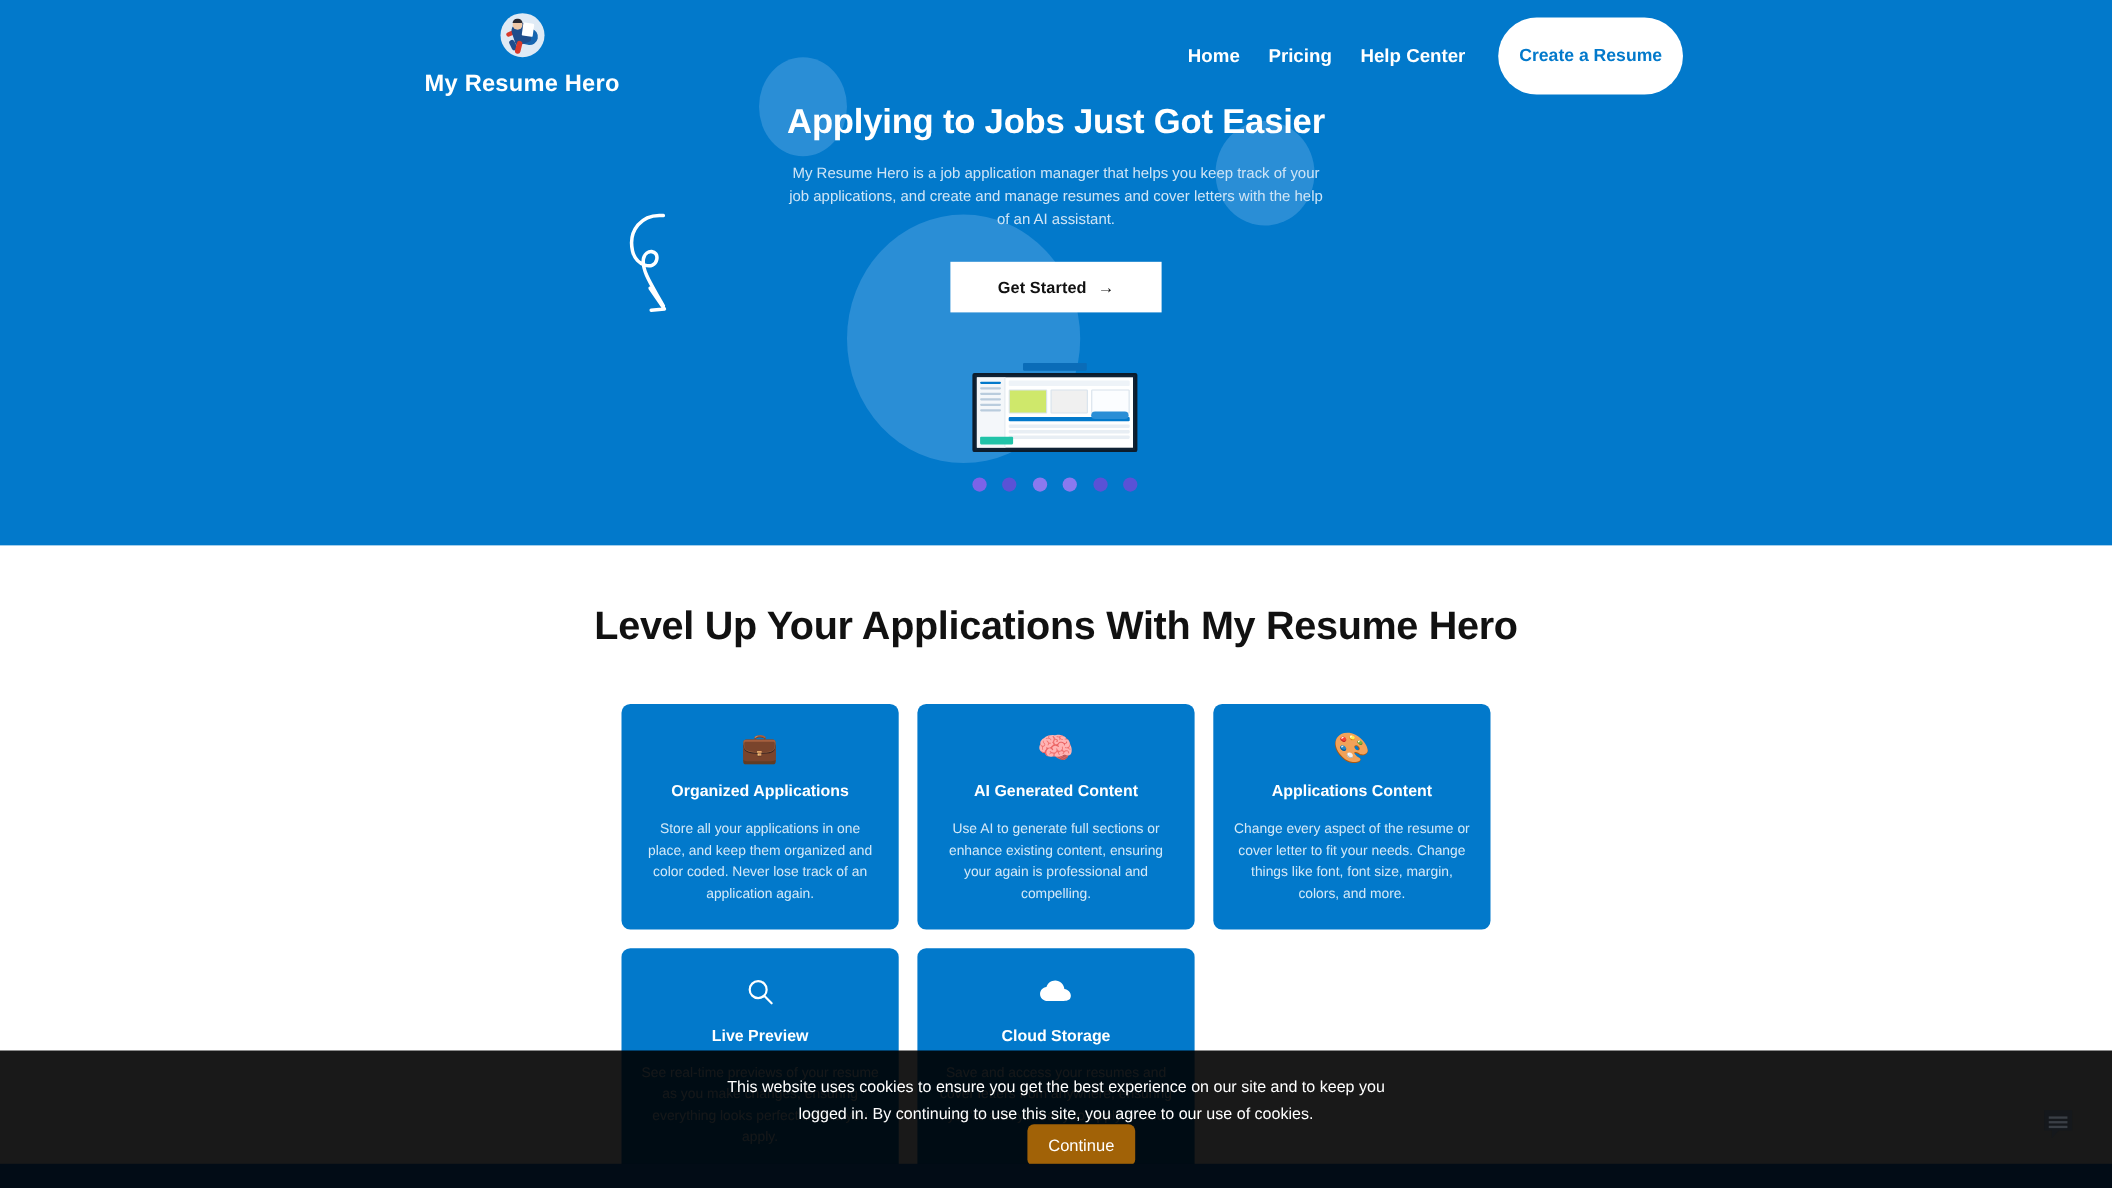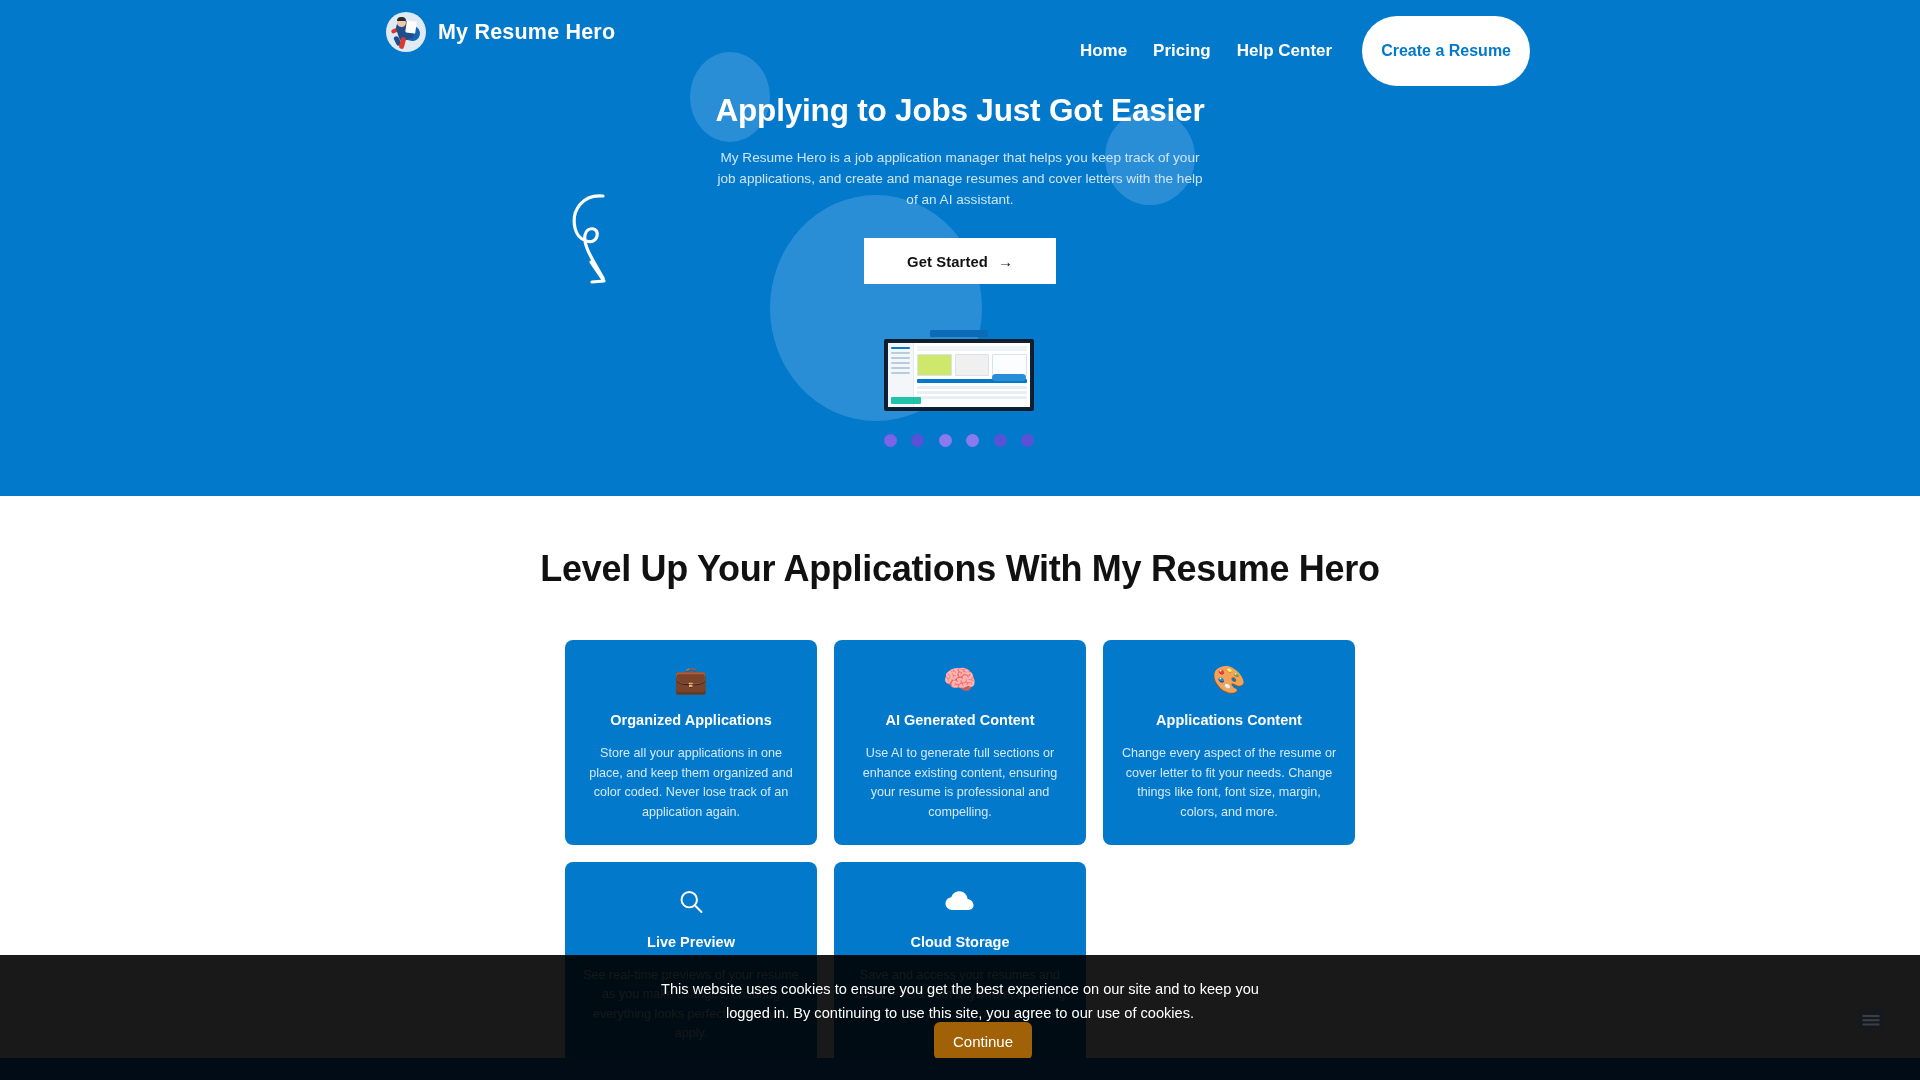--- a/index.html
+++ b/index.html
@@ -48,20 +48,21 @@
     z-index: 20;
   }
 
   .brand {
     position: absolute;
     left: 386px;
     top: 12px;
     display: flex;
     align-items: center;
     gap: 12px;
+    flex-direction: column;
   }
 
   .brand-logo {
     width: 40px;
     height: 40px;
     border-radius: 50%;
     background: #dfeaf5;
     position: relative;
     overflow: hidden;
     flex: none;
@@ -494,21 +495,21 @@
       <div class="card">
         <div class="card-icon">💼</div>
         <div class="card-title">Organized Applications</div>
         <div class="card-text">Store all your applications in one place, and keep them organized and color coded. Never lose track of an application again.</div>
       </div>
 
 
       <div class="card">
         <div class="card-icon">🧠</div>
         <div class="card-title">AI Generated Content</div>
-        <div class="card-text">Use AI to generate full sections or enhance existing content, ensuring your resume is professional and compelling.</div>
+        <div class="card-text">Use AI to generate full sections or enhance existing content, ensuring your again is professional and compelling.</div>
       </div>
 
       <div class="card">
         <div class="card-icon">🎨</div>
         <div class="card-title">Applications Content</div>
         <div class="card-text">Change every aspect of the resume or cover letter to fit your needs. Change things like font, font size, margin, colors, and more.</div>
       </div>
 
       <div class="card">
         <div class="card-icon">

